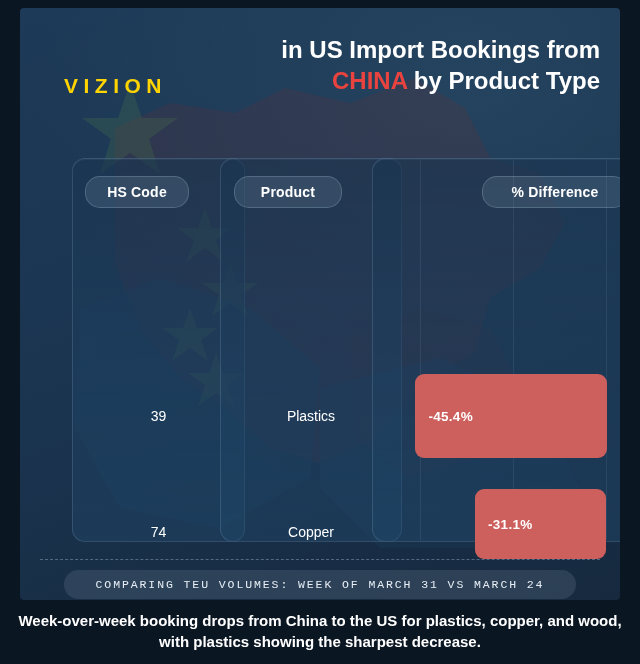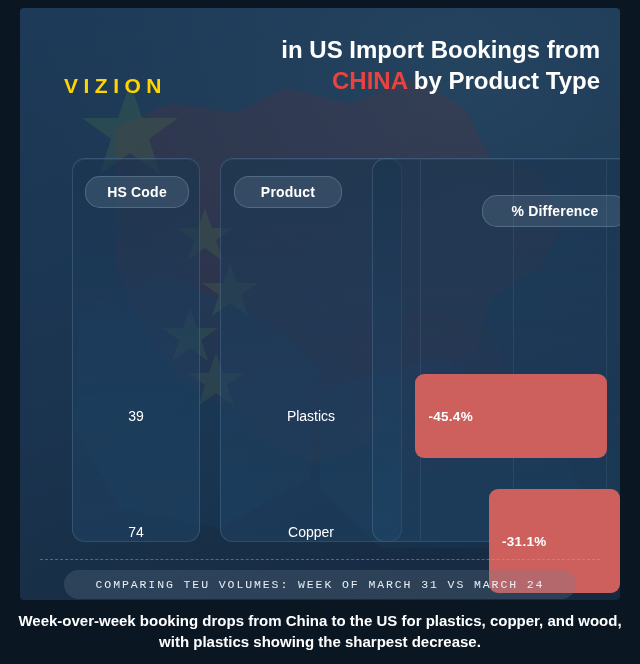--- a/index.html
+++ b/index.html
@@ -38,36 +38,36 @@
   .title .l3{color:#ffffff;font-size:24px;font-weight:bold;display:block;}
   .title .cn{color:#e8433f;}
 
   
   .card{
     position:absolute;top:150px;height:382px;border-radius:13px;
     border:1px solid rgba(140,175,205,.22);
     background:linear-gradient(180deg,rgba(26,53,80,.62) 0%,rgba(30,64,96,.52) 55%,rgba(33,72,106,.46) 100%);
     box-shadow:inset 0 1px 0 rgba(255,255,255,.05);
   }
-  #card-hs{left:52px;width:126px;}
+  #card-hs{left:52px;width:126px;padding-left:45px;}
   #card-prod{left:200px;width:132px;padding-left:48px;}
   #card-chart{left:352px;width:268px;}
 
   .pill{
     position:absolute;top:17px;
     display:flex;align-items:center;justify-content:center;
     height:30px;border-radius:15px;
     border:1px solid rgba(170,200,225,.25);
     background:rgba(110,135,160,.26);
     color:#fff;font-size:14px;font-weight:bold;letter-spacing:.2px;
     white-space:nowrap;
   }
   #pill-hs{left:12px;width:102px;}
   #pill-prod{left:13px;width:106px;}
-  #pill-diff{right:13px;width:144px;margin-top:19px;}
+  #pill-diff{right:13px;width:144px;}
 
   
   .grid{position:absolute;top:1px;bottom:1px;width:1px;background:rgba(160,190,215,.11);}
 
   
   .cellrow{position:absolute;left:0;right:0;display:flex;align-items:center;justify-content:center;}
   .cellrow span{color:#ffffff;font-size:14px;}
   .r0{top:242px;height:30px;}
   .r1{top:358px;height:30px;align-items:center;}
 
@@ -159,21 +159,21 @@
     <div class="card" id="card-chart">
       <div class="pill" id="pill-diff">% Difference</div>
 
       <div class="grid" style="left:47px;"></div>
       <div class="grid" style="left:140px;"></div>
       <div class="grid" style="left:233px;"></div>
 
       <div class="bar" id="bar-0" style="left: 42.412px; width: 191.588px; top: 215px; height: 84px; background: rgb(205, 96, 93);">
           <span>-45.4%</span>
         </div>
-      <div class="bar" id="bar-1" style="left: 116px; width: 131.242px; top: 330px; height: 104px; background: rgb(205, 96, 93);">
+      <div class="bar" id="bar-1" style="left: 102px; width: 131.242px; top: 330px; height: 70px; background: rgb(205, 96, 93);">
           <span>-31.1%</span>
         </div>
 
     </div>
 
     <div class="dashed"></div>
     <div class="footpill">COMPARING TEU VOLUMES: WEEK OF MARCH 31 VS MARCH 24</div>
   </div>
 
   <div class="caption">Week-over-week booking drops from China to the US for plastics, copper, and wood, with plastics showing the sharpest decrease.</div>

